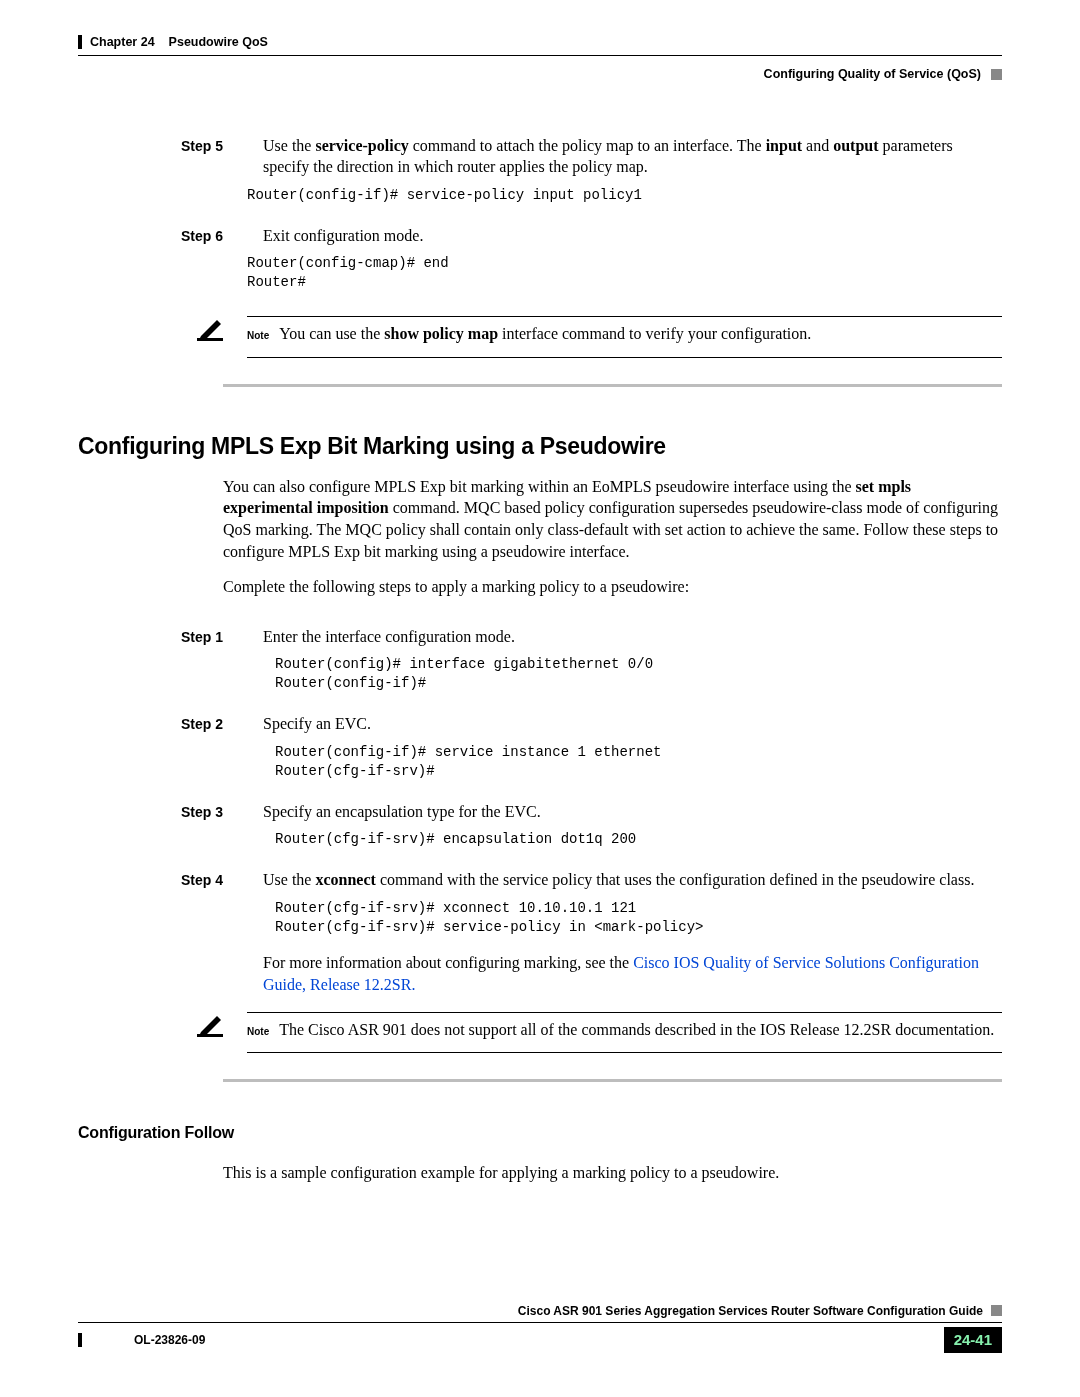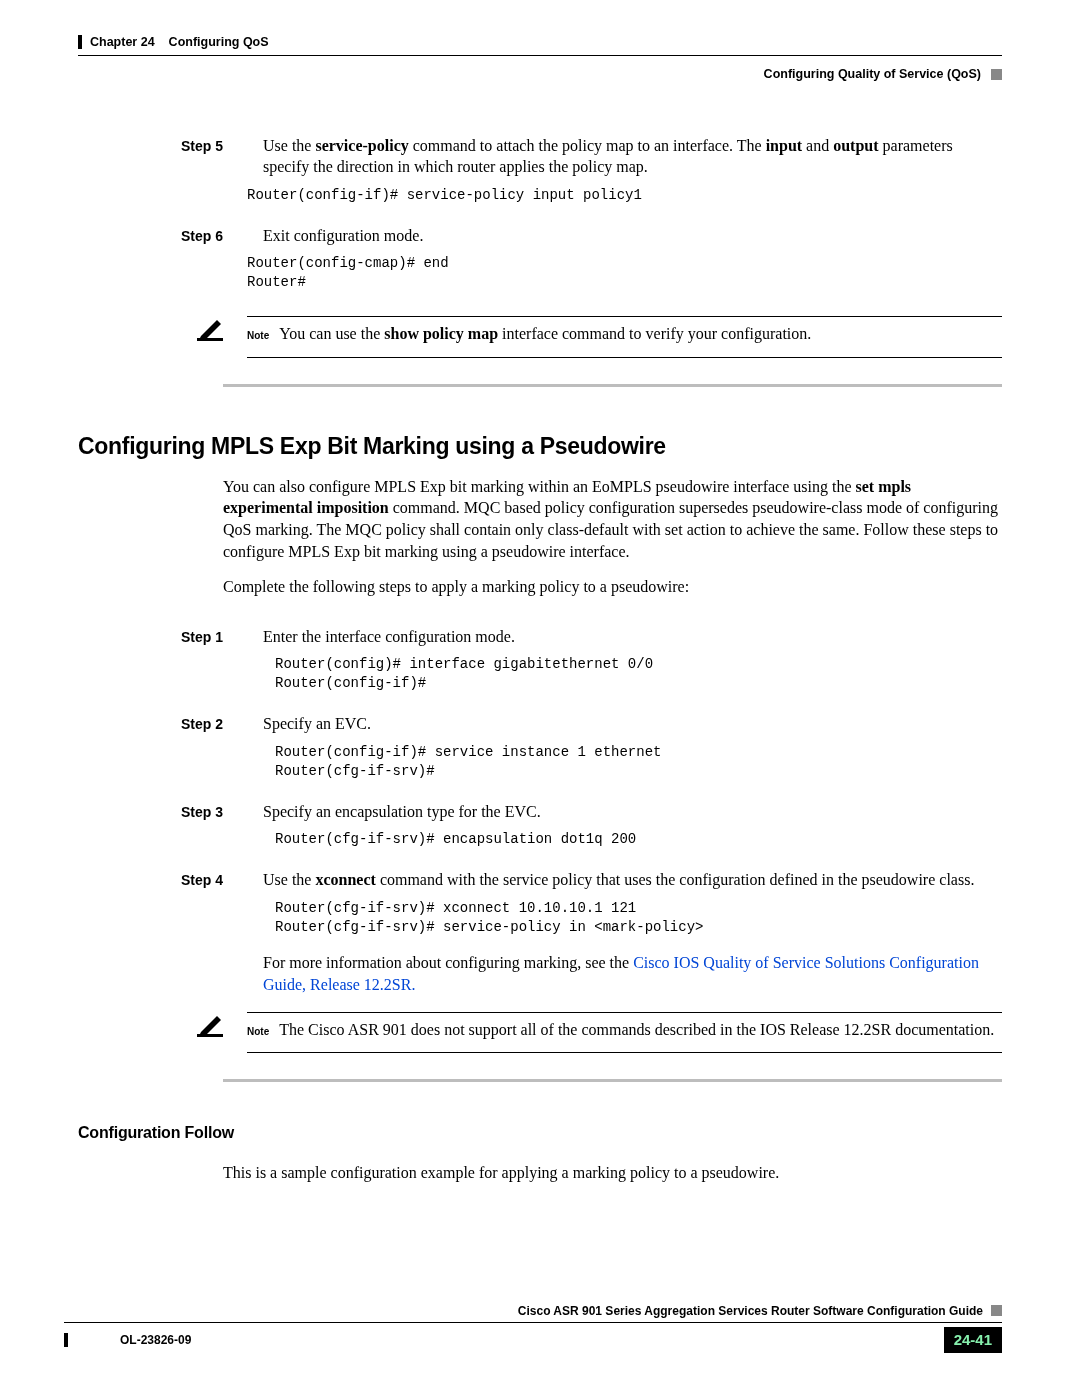--- a/index.html
+++ b/index.html
@@ -140,21 +140,21 @@
     font-weight: bold;
     font-size: 16px;
     margin: 40px 0 18px 0;
     letter-spacing: -0.2px;
   }
   .link {
     color: #0045d6;
   }
   .footer {
     position: absolute;
-    left: 64px;
+    left: 78px;
     right: 78px;
     bottom: 44px;
     margin-top: 33px;
   }
   .ftr-title-row {
     display: flex;
     justify-content: flex-end;
     align-items: center;
     font-family: Arial, Helvetica, sans-serif;
     font-size: 12px;
@@ -200,21 +200,21 @@
 </style>
 </head>
 <body>
 
 <div class="page">
 
   <div class="hdr-row">
     <div class="hdr-bar"></div>
     <span>Chapter 24</span>
     <span style="width:14px"></span>
-    <span>Configuring QoS</span>
+    <span>Pseudowire QoS</span>
   </div>
   <hr class="hdr-hr">
   <div class="hdr-row hdr-row-right">
     <span>Configuring Quality of Service (QoS)</span>
     <div class="hdr-sq"></div>
   </div>
 
   <div class="content">
 
     <div class="step-row">

